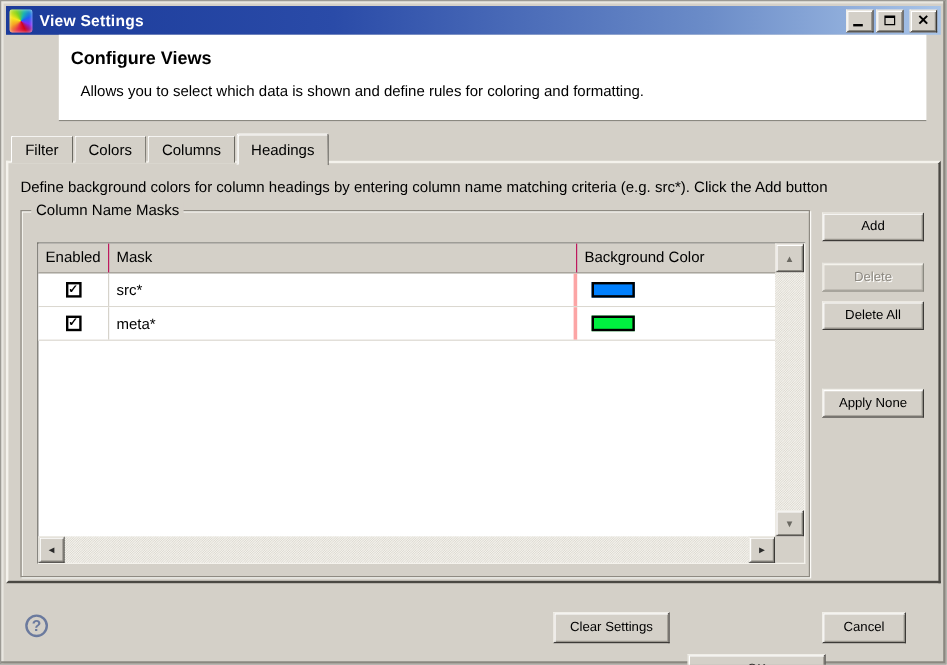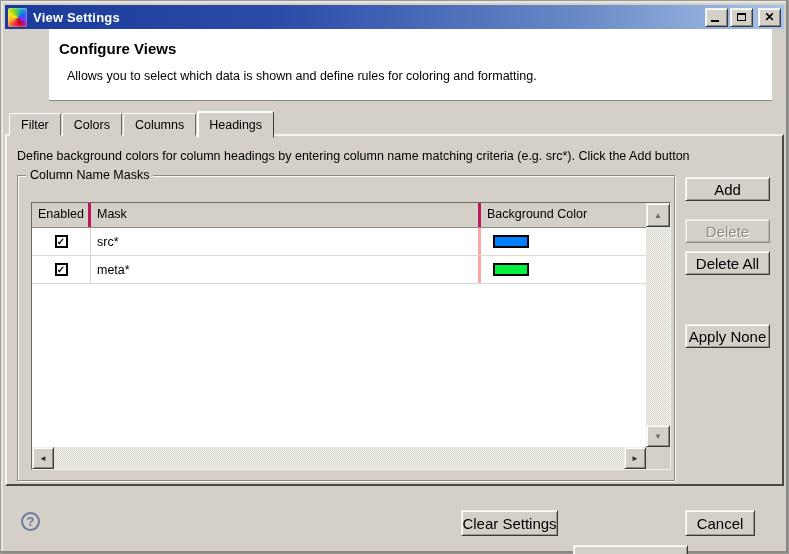--- a/index.html
+++ b/index.html
@@ -83,21 +83,21 @@
   }
 
   
   .table-wrap {
     position:absolute; left:13px; top:26px; width:640px; height:268px;
     background:#fff;
     border:1px solid; border-color:#6b6962 #f4f2ec #f4f2ec #6b6962;
   }
   .thead { display:flex; height:25px; background:#d4d0c8; border-bottom:1px solid #8e8a82; }
   .th {
-    padding:4px 6px; border-right:3px solid #be185d; overflow:hidden; white-space:nowrap;
+    padding:4px 6px; border-right:1px solid #be185d; overflow:hidden; white-space:nowrap;
   }
   .th-enabled { width:59px; }
   .th-mask { width:390px; }
   .th-bg { width:165px; border-right:none; }
   .trow { display:flex; height:28px; border-bottom:1px solid #dbd8d0; background:#fff; }
   .td { display:flex; align-items:center; padding:0 6px; overflow:hidden; }
   .td-enabled { width:59px; justify-content:center; border-right:1px solid #d6d3cb; }
   .td-mask { width:390px; border-right:3px solid #fca5a5; }
   .td-bg { width:165px; padding-left:12px; }
   .checkbox {
@@ -132,21 +132,21 @@
     display:flex;
   }
   .hscroll .sb-btn { width:22px; height:22px; color:#2a2a2a; }
   .hscroll .track { flex:1; }
   .sb-corner { position:absolute; right:0; bottom:0; width:24px; height:22px; background:#d4d0c8; }
 
   
   .btn {
     background:#d4d0c8; border:1px solid; border-color:#f0eee8 #3c3a37 #3c3a37 #f0eee8;
     box-shadow: inset 1px 1px 0 #fff, inset -1px -1px 0 #9a968e;
-    font-family:"Liberation Sans", sans-serif; font-size:15px; color:#000;
+    font-family:"Liberation Sans", sans-serif; font-size:11px; color:#000;
     text-align:center; cursor:pointer;
   }
   .btn[disabled] {
     color:#8e8a82; text-shadow:1px 1px 0 #fff; cursor:default;
     border-color:#e8e6e0 #8a8880 #8a8880 #e8e6e0;
     box-shadow: inset 1px 1px 0 #f4f2ec, inset -1px -1px 0 #b8b4ac;
   }
   .side-btn { position:absolute; left:684px; width:85px; height:24px; }
 
   

